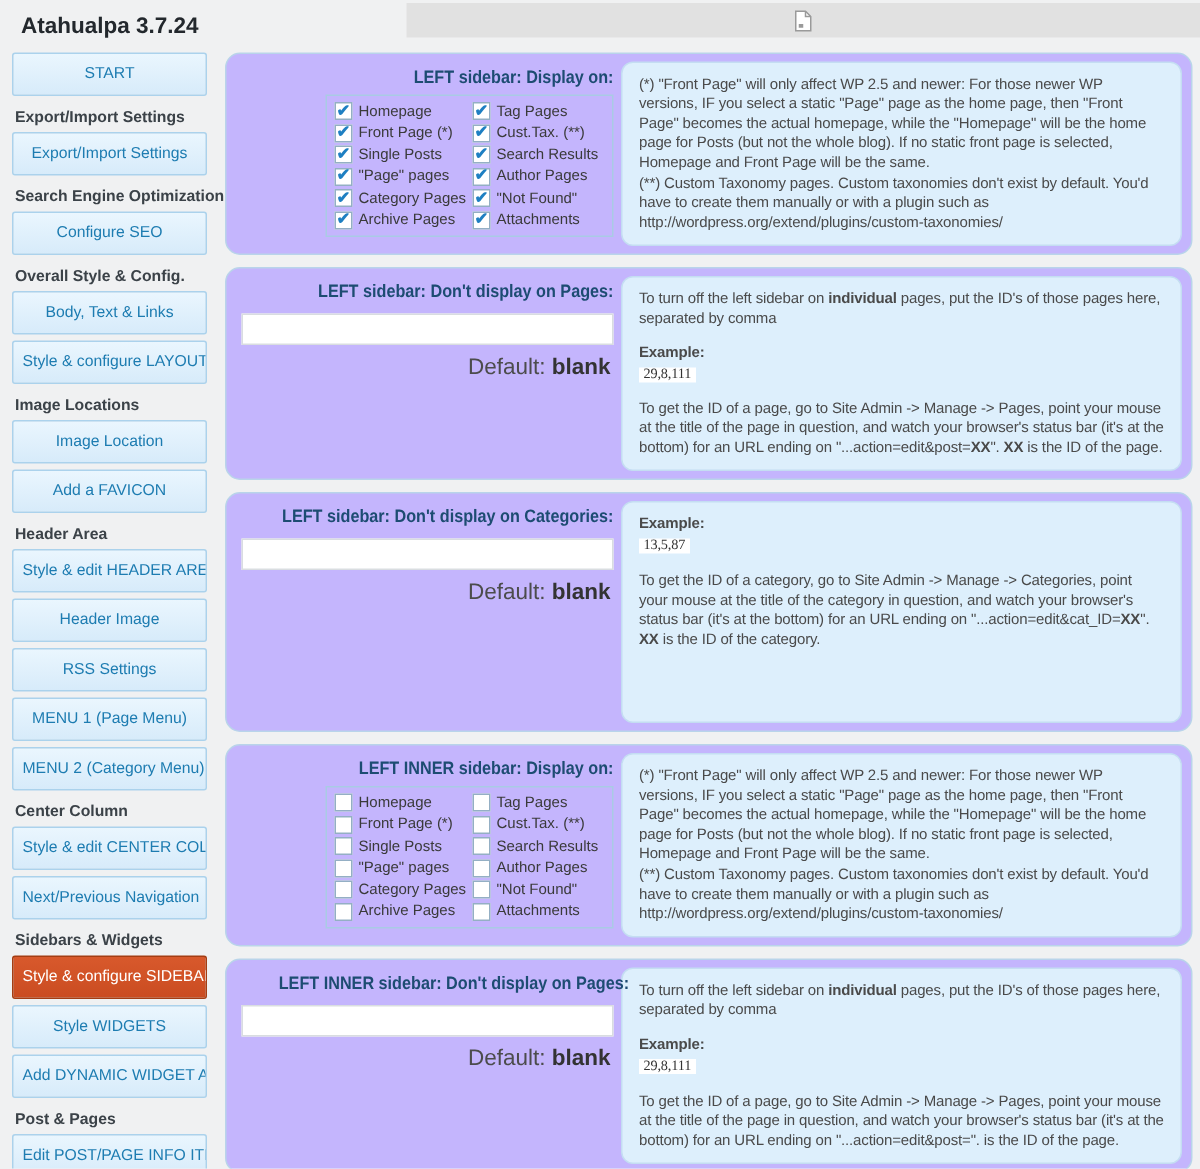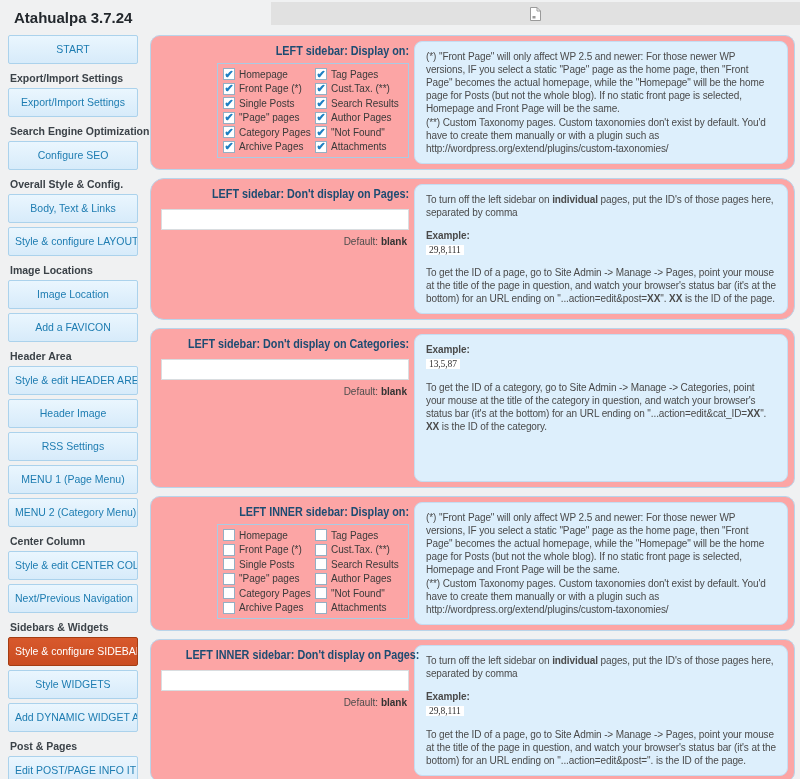--- a/index.html
+++ b/index.html
@@ -38,24 +38,24 @@
     cursor:pointer;
   }
   .sb-btn.active {
     background:linear-gradient(#d8592c,#ca4c21);
     border-color:#a43d13; color:#ffffff;
   }
   
   .content { flex:1; padding:2px 5px 0 8px; display:flex; flex-direction:column; gap:8px; }
   .panel {
     display:flex; align-items:stretch;
-    background:#fca5a5; border:1px solid #b9d4ea; border-radius:10px;
+    background:#c4b5fd; border:1px solid #b9d4ea; border-radius:10px;
   }
   .panel:nth-child(1), .panel:nth-child(4) { min-height:108px; }
-  .panel:nth-child(2) { min-height:122px;border-radius:14px; }
+  .panel:nth-child(2) { min-height:122px; }
   .panel:nth-child(3) { min-height:160px; }
   .panel:nth-child(5) { min-height:121px; }
   .panel:nth-child(6) { min-height:160px; }
   .cell-left { flex:none; width:258px; padding:6px 0 6px 10px; display:flex; flex-direction:column; }
   .panel-title {
     font-size:12px; font-weight:bold; color:#1d4c72;
     text-align:right; margin:2px 0 4px; line-height:1.25;
   }
   .panel:not(:nth-child(6)) .panel-title {
     white-space:nowrap; transform:scaleX(.9); transform-origin:100% 50%;
@@ -72,21 +72,21 @@
     border:1px solid #94afc4;
     display:flex; align-items:center; justify-content:center;
     font-size:11px; line-height:1; color:#1e7fc2; font-weight:bold;
   }
   .text-input {
     width:100%; height:21px; margin-top:3px;
     border:1px solid #d9dde0; background:#fff;
     font-size:11px; padding:0 4px; outline:none;
     font-family:"Liberation Sans", sans-serif;
   }
-  .default-line { font-size:10px; color:#4c4c4c; text-align:right; margin-top:6px; padding-right:2px; }
+  .default-line { font-size:15px; color:#4c4c4c; text-align:right; margin-top:6px; padding-right:2px; }
   .default-line b { color:#333; }
   .cell-help {
     flex:1; margin:5px 6px 5px 5px;
     background:#ddeffc; border:1px solid #c4ddf2; border-radius:8px;
     padding:8px 11px;
     font-size:10px; letter-spacing:-0.1px; color:#4a4a4a; line-height:1.3;
   }
   .cell-help p { margin:0 0 10px; }
   .cell-help p.tight { margin-bottom:1px; }
   .cell-help p:last-child { margin-bottom:0; }

